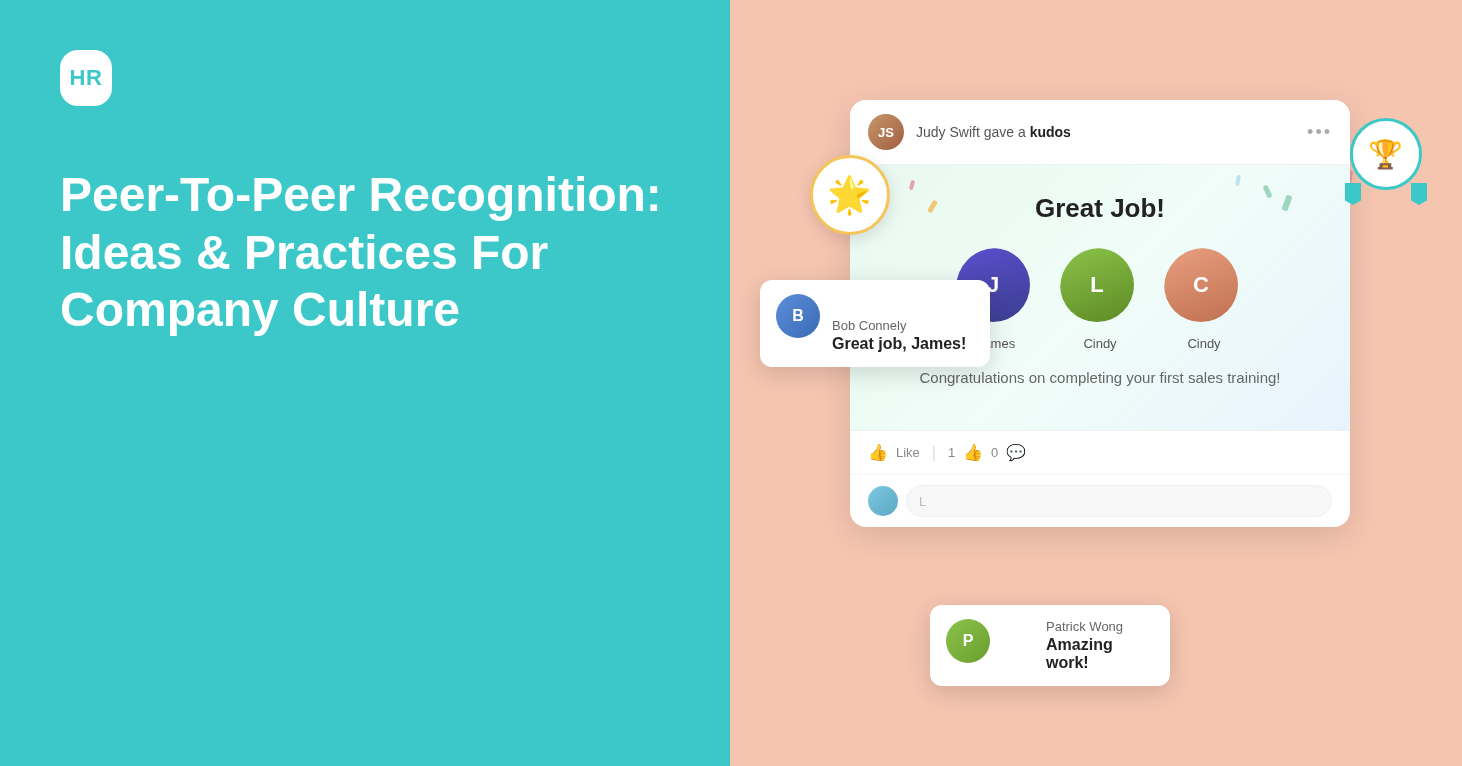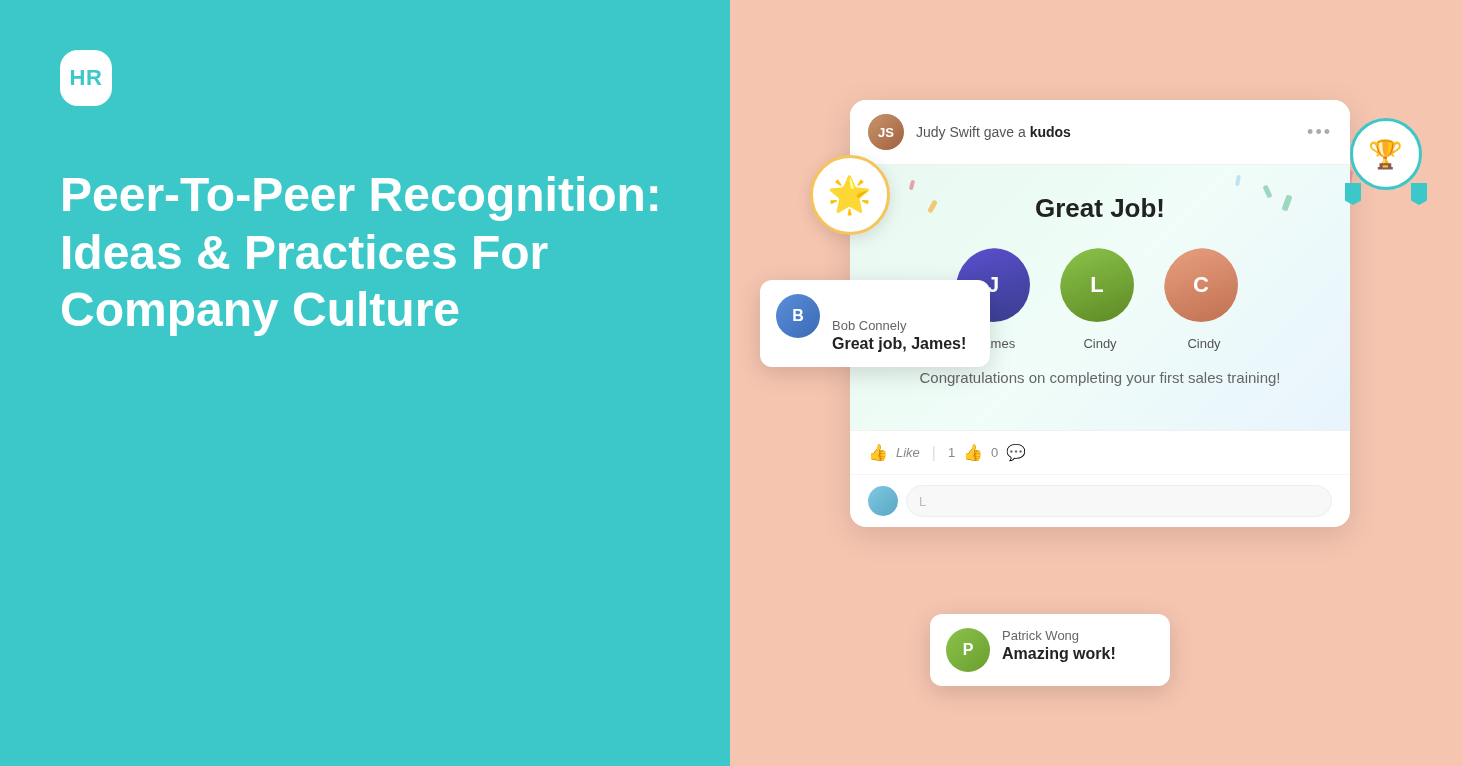--- a/index.html
+++ b/index.html
@@ -213,21 +213,20 @@
     }
 
     .like-icon {
       color: #aaa;
       font-size: 16px;
     }
 
     .like-text {
       font-size: 13px;
       color: #888;
-      font-style: italic;
     }
 
     .like-count {
       font-size: 13px;
       color: #888;
     }
 
     .comment-area {
       display: flex;
       align-items: center;
@@ -326,20 +325,21 @@
       border-radius: 50%;
       background: linear-gradient(135deg, #8bc34a, #6a9e2f);
       flex-shrink: 0;
       display: flex;
       align-items: center;
       justify-content: center;
     }
 
     .patrick-info {
       flex: 1;
+      margin-left: 44px;
     }
 
     .patrick-name {
       font-size: 13px;
       color: #666;
       margin-bottom: 2px;
     }
 
     .patrick-message {
       font-size: 16px;

